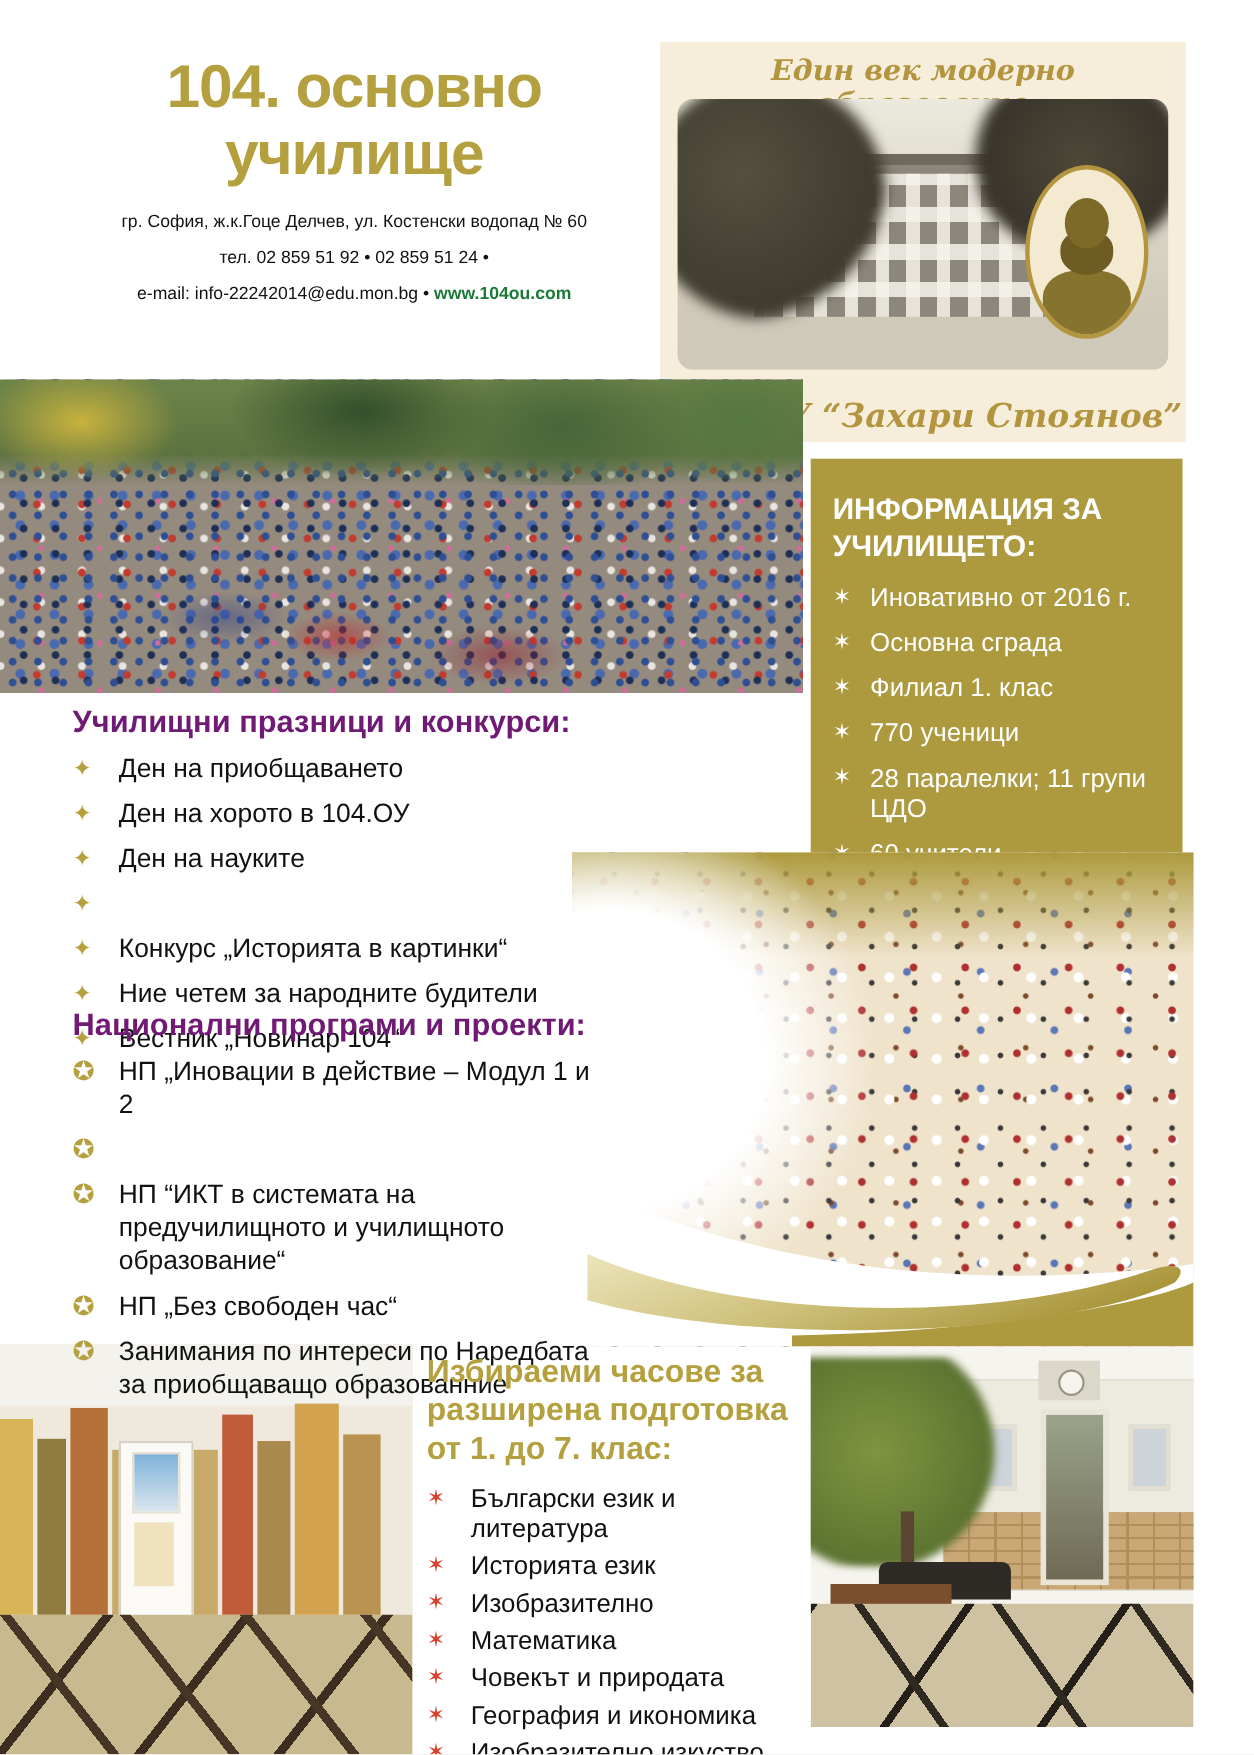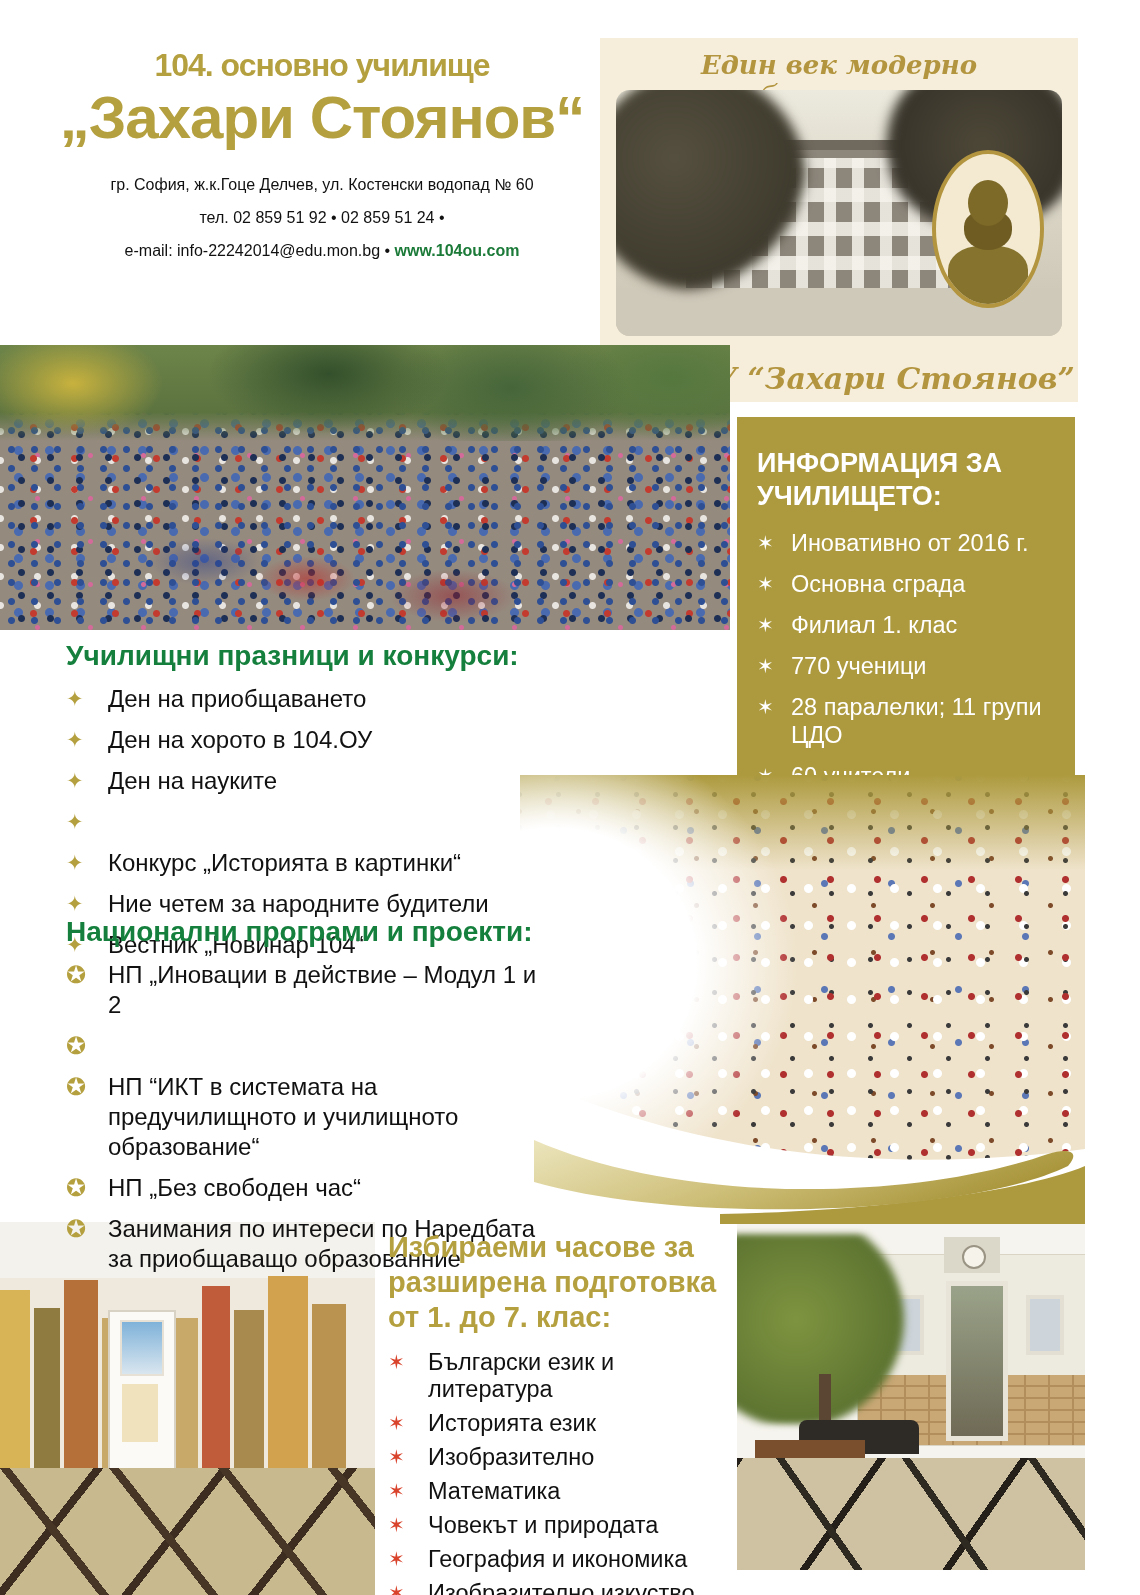--- a/index.html
+++ b/index.html
@@ -3,21 +3,21 @@
 <meta charset="utf-8">
 <style>
   html,body{margin:0;padding:0;background:#e9e9e9;}
   .page{
     position:relative;width:1140px;height:1595px;margin:0 auto;
     background:#ffffff;overflow:hidden;
     font-family:"Liberation Sans", sans-serif;color:#1a1a1a;
   }
   
   .header-block{position:absolute;left:58px;top:48px;width:528px;text-align:center;}
-  .title-1{font-size:32px;font-weight:bold;color:#b5a03f;letter-spacing:-1px;line-height:1.1;}
+  .title-1{font-size:55px;font-weight:bold;color:#b5a03f;letter-spacing:-1px;line-height:1.1;}
   .title-2{font-size:60px;font-weight:bold;color:#b5a03f;letter-spacing:-1px;line-height:1.15;}
   .contact{margin-top:16px;font-size:16px;line-height:33px;color:#111;}
   .website{color:#1b7a38;font-weight:bold;}
   
   .banner{position:absolute;left:600px;top:38px;width:478px;height:364px;background:#f6eedb;}
   .script{font-family:"DejaVu Serif", serif;font-style:italic;font-weight:bold;color:#b3953f;}
   .tagline{position:absolute;top:12px;left:0;right:0;text-align:center;font-size:26px;}
   .caption{position:absolute;bottom:6px;left:0;right:0;text-align:center;font-size:30px;}
   .sepia{position:absolute;left:16px;top:52px;width:446px;height:246px;border-radius:14px;
     background:#d9d4c6;overflow:hidden;box-shadow:inset 0 0 22px 18px #f6eedb;}
@@ -62,21 +62,21 @@
       radial-gradient(80px 34px at 28% 76%, rgba(40,60,140,.45), transparent 70%);}
   
   .gold-col{position:absolute;left:737px;top:417px;width:338px;height:807px;background:#ad9a3e;z-index:1;}
   .info{padding:30px 4px 0 20px;color:#fff;}
   .info h2{margin:0 0 16px 0;font-size:27px;line-height:1.22;font-weight:bold;}
   .info ul{list-style:none;margin:0;padding:0;font-size:23.5px;}
   .info li{display:flex;align-items:flex-start;margin-bottom:13px;line-height:28px;}
   .info .bullet{flex:0 0 34px;font-size:20px;line-height:28px;color:#fff;}
   
   .sec{position:absolute;left:66px;width:480px;z-index:5;}
-  .sec h2{margin:0 0 12px 0;font-size:28px;font-weight:bold;color:#15803d;}
+  .sec h2{margin:0 0 12px 0;font-size:28px;font-weight:bold;color:#701a75;}
   .sec ul{list-style:none;margin:0;padding:0;font-size:24px;color:#111;}
   .sec li{display:flex;align-items:flex-start;line-height:30px;margin-bottom:11px;}
   .sec .bullet{flex:0 0 42px;color:#b5a03f;font-size:21px;line-height:30px;}
   .sec1{top:640px;}
   .sec2{top:916px;}
   .sec2 .bullet{font-size:24px;}
   
   .dance{position:absolute;left:520px;top:775px;width:565px;height:449px;z-index:2;}
   .dance .photo{position:absolute;inset:0;background:#efe3cb;
     background-image:
@@ -130,21 +130,20 @@
       repeating-linear-gradient(55deg, transparent 0 96px, #2e2a22 96px 103px),
       repeating-linear-gradient(-55deg, transparent 0 110px, #242019 110px 117px);}
 </style>
 </head>
 <body>
 
 <div class="page">
 
   <div class="header-block">
     <div class="title-1">104. основно училище</div>
-    <div class="title-2">„Захари Стоянов“</div>
     <div class="contact">
       <div>гр. София, ж.к.Гоце Делчев,  ул. Костенски водопад № 60</div>
       <div>тел. 02 859 51 92 • 02 859 51 24 •</div>
       <div><span>e-mail: info-22242014@edu.mon.bg • </span><span class="website">www.104ou.com</span></div>
     </div>
   </div>
 
   <div class="banner">
     <div class="tagline script">Един век модерно образование</div>
     <div class="sepia">

